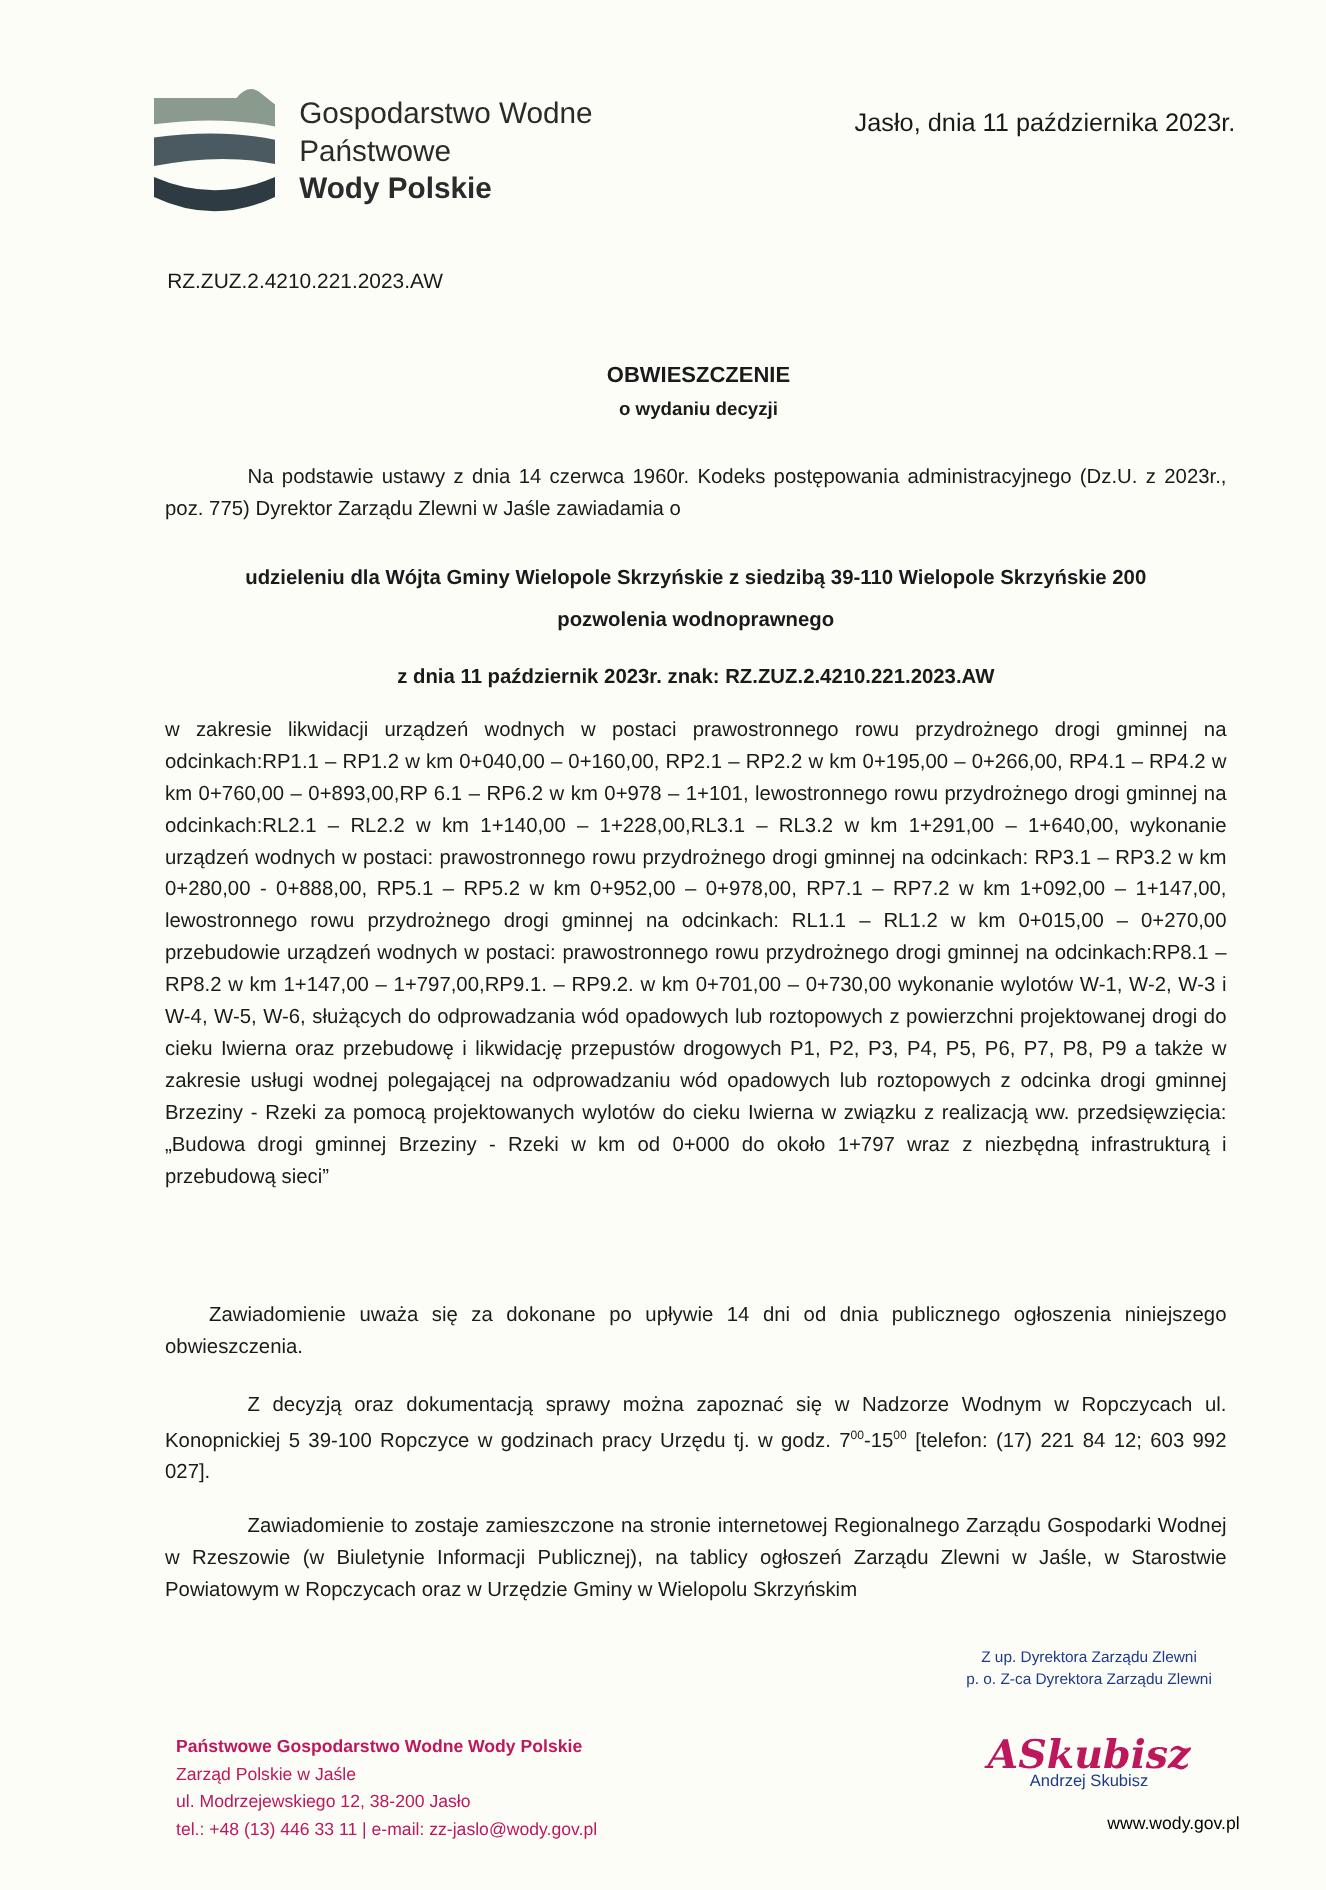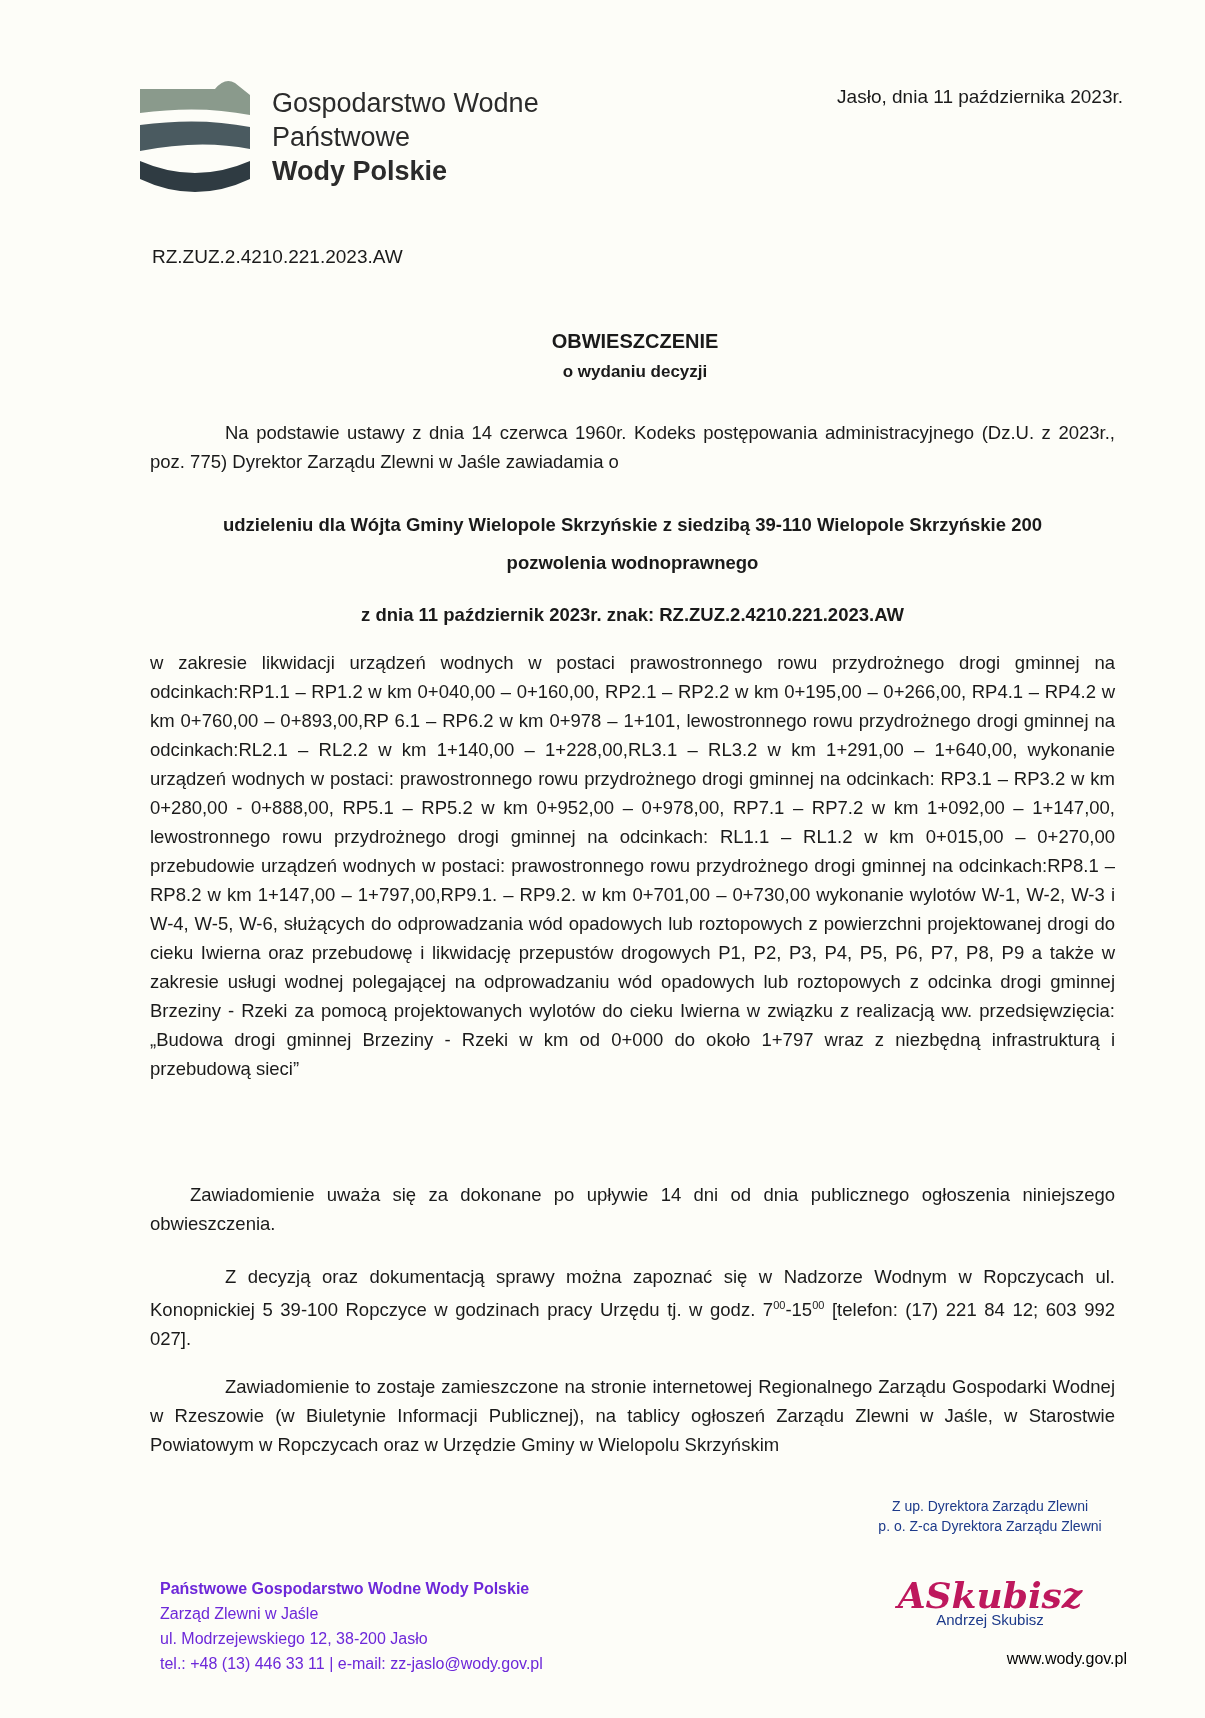--- a/index.html
+++ b/index.html
@@ -8,34 +8,34 @@
     background: #fdfdf8;
     position: relative;
     overflow: hidden;
     font-family: "Liberation Sans", "DejaVu Sans", sans-serif;
     color: #1a1a1a;
   }
   .abs { position: absolute; }
   .logo { left: 140px; top: 75px; width: 120px; height: 130px; }
   .logo-text { left: 272px; top: 86px; font-size: 27px; line-height: 34px; color: #2b2b2b; }
   .logo-text .bold { font-weight: bold; }
-  .date { right: 82px; top: 86px; font-size: 19px; }
+  .date { right: 82px; top: 98px; font-size: 23px; }
   .ref { left: 152px; top: 246px; font-size: 19px; }
   .title { left: 0; width: 1270px; top: 330px; text-align: center; font-weight: bold; font-size: 20px; }
   .subtitle { left: 0; width: 1270px; top: 362px; text-align: center; font-weight: bold; font-size: 17px; }
   .para {
     left: 150px; width: 965px; font-size: 18.5px; line-height: 29px;
     text-align: justify;
   }
   .indent { text-indent: 75px; }
   .center-bold { left: 150px; width: 965px; text-align: center; font-weight: bold; font-size: 18.5px; }
   .sig { left: 830px; width: 320px; text-align: center; font-size: 14px; color: #1d3a8a; line-height: 20px; }
   .sig-script { font-family: "DejaVu Serif", serif; font-style: italic; font-weight: bold; font-size: 36px; color: #be185d; line-height: 30px; margin-top: 44px; }
   .sig-name { font-size: 15px; }
-  .footer { left: 160px; top: 1576px; font-size: 16px; line-height: 25px; color: #6d28d9; }
+  .footer { left: 160px; top: 1576px; font-size: 16px; line-height: 25px; color: #be185d; }
   .footer .bold { font-weight: bold; }
   .website { right: 78px; top: 1650px; font-size: 16px; color: #000000; }
   sup { font-size: 11px; }
 </style>
 </head>
 <body>
 
 <div class="abs logo">
   <svg width="120" height="130" viewBox="0 0 120 130">
     <path d="M0 14 L75 14 Q85 2 95 8 L110 20 L110 40 Q60 30 0 38 Z" fill="#8a9a8c"></path>
@@ -71,17 +71,17 @@
 
 <div class="abs sig" style="top:1496px;">
   <div>Z up. Dyrektora Zarządu Zlewni</div>
   <div>p. o. Z-ca Dyrektora Zarządu Zlewni</div>
   <div class="sig-script">ASkubisz</div>
   <div class="sig-name">Andrzej Skubisz</div>
 </div>
 
 <div class="abs footer">
   <div class="bold">Państwowe Gospodarstwo Wodne Wody Polskie</div>
-  <div>Zarząd Zlewni w Jaśle</div>
+  <div>Zarząd Polskie w Jaśle</div>
   <div>ul. Modrzejewskiego 12, 38-200 Jasło</div>
   <div>tel.: +48 (13) 446 33 11 | e-mail: zz-jaslo@wody.gov.pl</div>
 </div>
 <div class="abs website">www.wody.gov.pl</div>
 
 </body></html>

